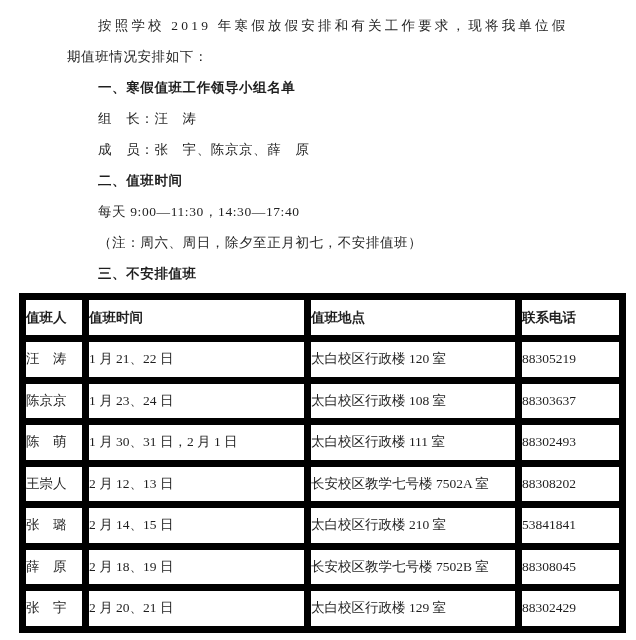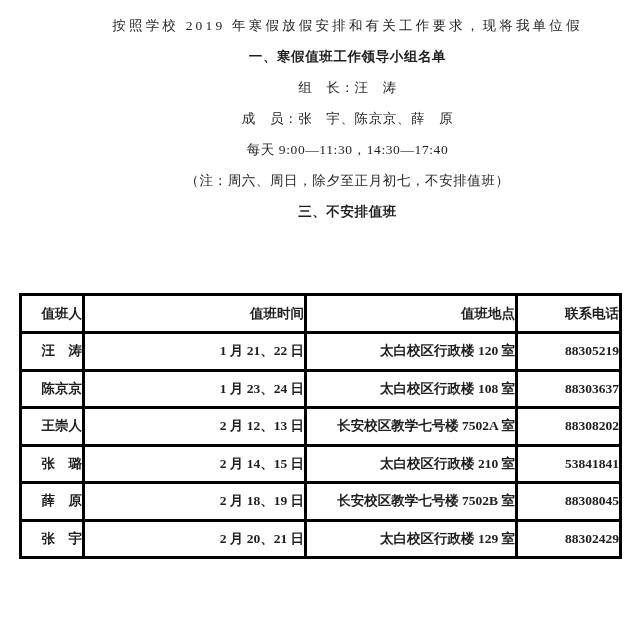--- a/index.html
+++ b/index.html
@@ -22,59 +22,61 @@
     top: 10px;
     width: 530px;
   }
   .line {
     margin: 0;
     font-size: 13.5px;
     line-height: 31px;
     letter-spacing: 0.6px;
     white-space: nowrap;
   }
-  .indent { text-indent: 31px; text-align: center; }
+  .indent { text-indent: 31px; }
   .bold { font-weight: bold; }
   .spread { letter-spacing: 3.2px; }
   table.duty-table {
     position: absolute;
     left: 19px;
     top: 293px;
     width: 600px;
     border-collapse: collapse;
     table-layout: fixed;
   }
   .duty-table th, .duty-table td {
-    border: 3px solid #000000;
+    border: 7px solid #000000;
     font-size: 13.5px;
-    text-align: right;
+    text-align: left;
     vertical-align: middle;
     padding: 0;
     white-space: nowrap;
     overflow: hidden;
     color: #1f1f1f;
   }
   .duty-table th {
     font-weight: bold;
     height: 35px;
   }
   .duty-table td {
-    font-weight: bold;
+    font-weight: normal;
     height: 34.5px;
   }
 </style>
 </head>
 <body>
 
 <div class="page">
   <div class="textblock">
     <p class="line indent spread">按照学校 2019 年寒假放假安排和有关工作要求，现将我单位假</p>
+    <p class="line">期值班情况安排如下：</p>
     <p class="line indent bold">一、寒假值班工作领导小组名单</p>
     <p class="line indent">组　长：汪　涛</p>
     <p class="line indent">成　员：张　宇、陈京京、薛　原</p>
+    <p class="line indent bold">二、值班时间</p>
     <p class="line indent">每天 9:00—11:30，14:30—17:40</p>
     <p class="line indent">（注：周六、周日，除夕至正月初七，不安排值班）</p>
     <p class="line indent bold">三、不安排值班</p>
   </div>
 
   <table class="duty-table">
     <colgroup>
       <col style="width:63px">
       <col style="width:222px">
       <col style="width:211px">
@@ -95,20 +97,26 @@
           <td>太白校区行政楼 120 室</td>
           <td>88305219</td>
         </tr>
         <tr>
           <td>陈京京</td>
           <td>1 月 23、24 日</td>
           <td>太白校区行政楼 108 室</td>
           <td>88303637</td>
         </tr>
         <tr>
+          <td>陈　萌</td>
+          <td>1 月 30、31 日，2 月 1 日</td>
+          <td>太白校区行政楼 111 室</td>
+          <td>88302493</td>
+        </tr>
+        <tr>
           <td>王崇人</td>
           <td>2 月 12、13 日</td>
           <td>长安校区教学七号楼 7502A 室</td>
           <td>88308202</td>
         </tr>
         <tr>
           <td>张　璐</td>
           <td>2 月 14、15 日</td>
           <td>太白校区行政楼 210 室</td>
           <td>53841841</td>

